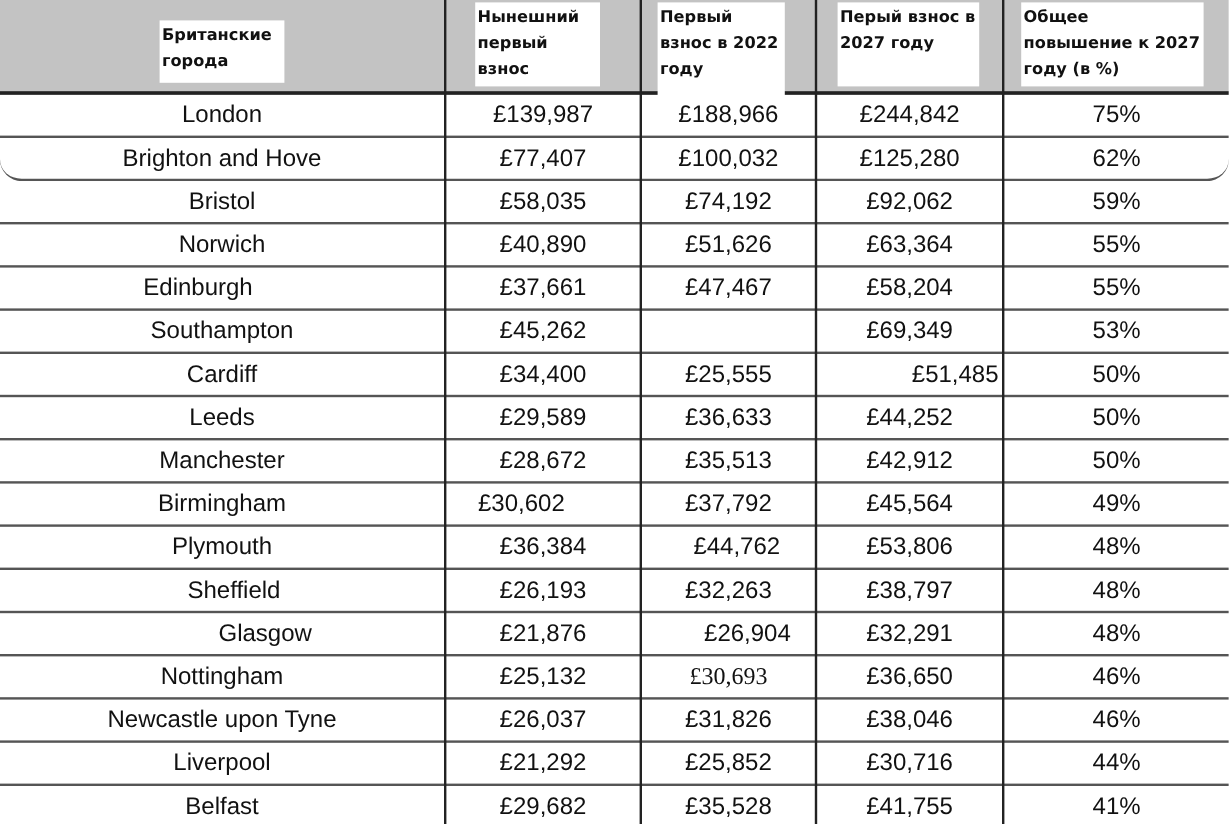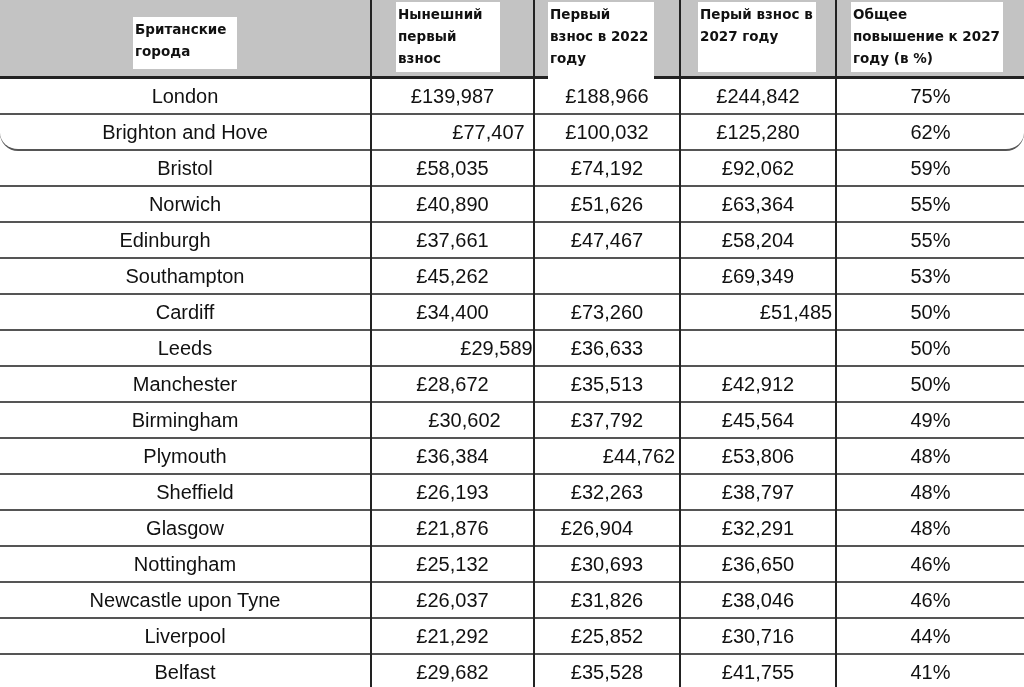--- a/index.html
+++ b/index.html
@@ -35,21 +35,21 @@
 <div id="rows">
     <div class="row" style="top: 79px;">
       <div class="cell" style="left: 0px; width: 370px;">London</div>
       <div class="cell" style="left: 372px; width: 161px;">£139,987</div>
       <div class="cell" style="left: 535px; width: 144px;">£188,966</div>
       <div class="cell" style="left: 681px; width: 154px;">£244,842</div>
       <div class="cell" style="left: 837px; width: 187px;">75%</div>
     </div>
     <div class="row" style="top: 115px; border-radius: 18px;">
       <div class="cell" style="left: 0px; width: 370px;">Brighton and Hove</div>
-      <div class="cell" style="left: 372px; width: 161px; padding-left: 36px;">£77,407</div>
+      <div class="cell" style="left: 372px; width: 161px;">£77,407</div>
       <div class="cell" style="left: 535px; width: 144px;">£100,032</div>
       <div class="cell" style="left: 681px; width: 154px;">£125,280</div>
       <div class="cell" style="left: 837px; width: 187px;">62%</div>
     </div>
     <div class="row" style="top: 151px;">
       <div class="cell" style="left: 0px; width: 370px;">Bristol</div>
       <div class="cell" style="left: 372px; width: 161px;">£58,035</div>
       <div class="cell" style="left: 535px; width: 144px;">£74,192</div>
       <div class="cell" style="left: 681px; width: 154px;">£92,062</div>
       <div class="cell" style="left: 837px; width: 187px;">59%</div>
@@ -70,69 +70,70 @@
     </div>
     <div class="row" style="top: 259px;">
       <div class="cell" style="left: 0px; width: 370px;">Southampton</div>
       <div class="cell" style="left: 372px; width: 161px;">£45,262</div>
       <div class="cell" style="left: 681px; width: 154px;">£69,349</div>
       <div class="cell" style="left: 837px; width: 187px;">53%</div>
     </div>
     <div class="row" style="top: 295px;">
       <div class="cell" style="left: 0px; width: 370px;">Cardiff</div>
       <div class="cell" style="left: 372px; width: 161px;">£34,400</div>
-      <div class="cell" style="left: 535px; width: 144px;">£73,260</div>
+      <div class="cell" style="left: 535px; width: 144px;">£25,555</div>
       <div class="cell" style="left: 719px; width: 154px;">£51,485</div>
       <div class="cell" style="left: 837px; width: 187px;">50%</div>
     </div>
     <div class="row" style="top: 331px;">
       <div class="cell" style="left: 0px; width: 370px;">Leeds</div>
-      <div class="cell" style="left: 372px; width: 161px; padding-left: 44px;">£29,589</div>
+      <div class="cell" style="left: 372px; width: 161px;">£29,589</div>
       <div class="cell" style="left: 535px; width: 144px;">£36,633</div>
+      <div class="cell" style="left: 681px; width: 154px;">£44,252</div>
       <div class="cell" style="left: 837px; width: 187px;">50%</div>
     </div>
     <div class="row" style="top: 367px;">
       <div class="cell" style="left: 0px; width: 370px;">Manchester</div>
       <div class="cell" style="left: 372px; width: 161px;">£28,672</div>
       <div class="cell" style="left: 535px; width: 144px;">£35,513</div>
       <div class="cell" style="left: 681px; width: 154px;">£42,912</div>
       <div class="cell" style="left: 837px; width: 187px;">50%</div>
     </div>
     <div class="row" style="top: 403px;">
       <div class="cell" style="left: 0px; width: 370px;">Birmingham</div>
-      <div class="cell" style="left: 384px; width: 161px;">£30,602</div>
+      <div class="cell" style="left: 354px; width: 161px;">£30,602</div>
       <div class="cell" style="left: 535px; width: 144px;">£37,792</div>
       <div class="cell" style="left: 681px; width: 154px;">£45,564</div>
       <div class="cell" style="left: 837px; width: 187px;">49%</div>
     </div>
     <div class="row" style="top: 439px;">
       <div class="cell" style="left: 0px; width: 370px;">Plymouth</div>
       <div class="cell" style="left: 372px; width: 161px;">£36,384</div>
-      <div class="cell" style="left: 535px; width: 144px; padding-left: 32px;">£44,762</div>
+      <div class="cell" style="left: 510px; width: 144px; padding-left: 32px;">£44,762</div>
       <div class="cell" style="left: 681px; width: 154px;">£53,806</div>
       <div class="cell" style="left: 837px; width: 187px;">48%</div>
     </div>
     <div class="row" style="top: 475px;">
       <div class="cell" style="left: 0px; width: 370px; padding-left: 10px;">Sheffield</div>
       <div class="cell" style="left: 372px; width: 161px;">£26,193</div>
       <div class="cell" style="left: 535px; width: 144px;">£32,263</div>
       <div class="cell" style="left: 681px; width: 154px;">£38,797</div>
       <div class="cell" style="left: 837px; width: 187px;">48%</div>
     </div>
     <div class="row" style="top: 511px;">
-      <div class="cell" style="left: 0px; width: 370px;">Glasgow</div>
+      <div class="cell" style="left: 0px; width: 370px; padding-left: 36px;">Glasgow</div>
       <div class="cell" style="left: 372px; width: 161px;">£21,876</div>
-      <div class="cell" style="left: 535px; width: 124px;">£26,904</div>
+      <div class="cell" style="left: 535px; width: 124px; text-align: right;">£26,904</div>
       <div class="cell" style="left: 681px; width: 154px;">£32,291</div>
       <div class="cell" style="left: 837px; width: 187px;">48%</div>
     </div>
     <div class="row" style="top: 547px;">
       <div class="cell" style="left: 0px; width: 370px;">Nottingham</div>
       <div class="cell" style="left: 372px; width: 161px;">£25,132</div>
-      <div class="cell" style="left: 535px; width: 144px;">£30,693</div>
+      <div class="cell" style="left: 535px; width: 144px; font-family: Liberation Serif, serif;">£30,693</div>
       <div class="cell" style="left: 681px; width: 154px;">£36,650</div>
       <div class="cell" style="left: 837px; width: 187px;">46%</div>
     </div>
     <div class="row" style="top: 583px;">
       <div class="cell" style="left: 0px; width: 370px;">Newcastle upon Tyne</div>
       <div class="cell" style="left: 372px; width: 161px;">£26,037</div>
       <div class="cell" style="left: 535px; width: 144px;">£31,826</div>
       <div class="cell" style="left: 681px; width: 154px;">£38,046</div>
       <div class="cell" style="left: 837px; width: 187px;">46%</div>
     </div>

